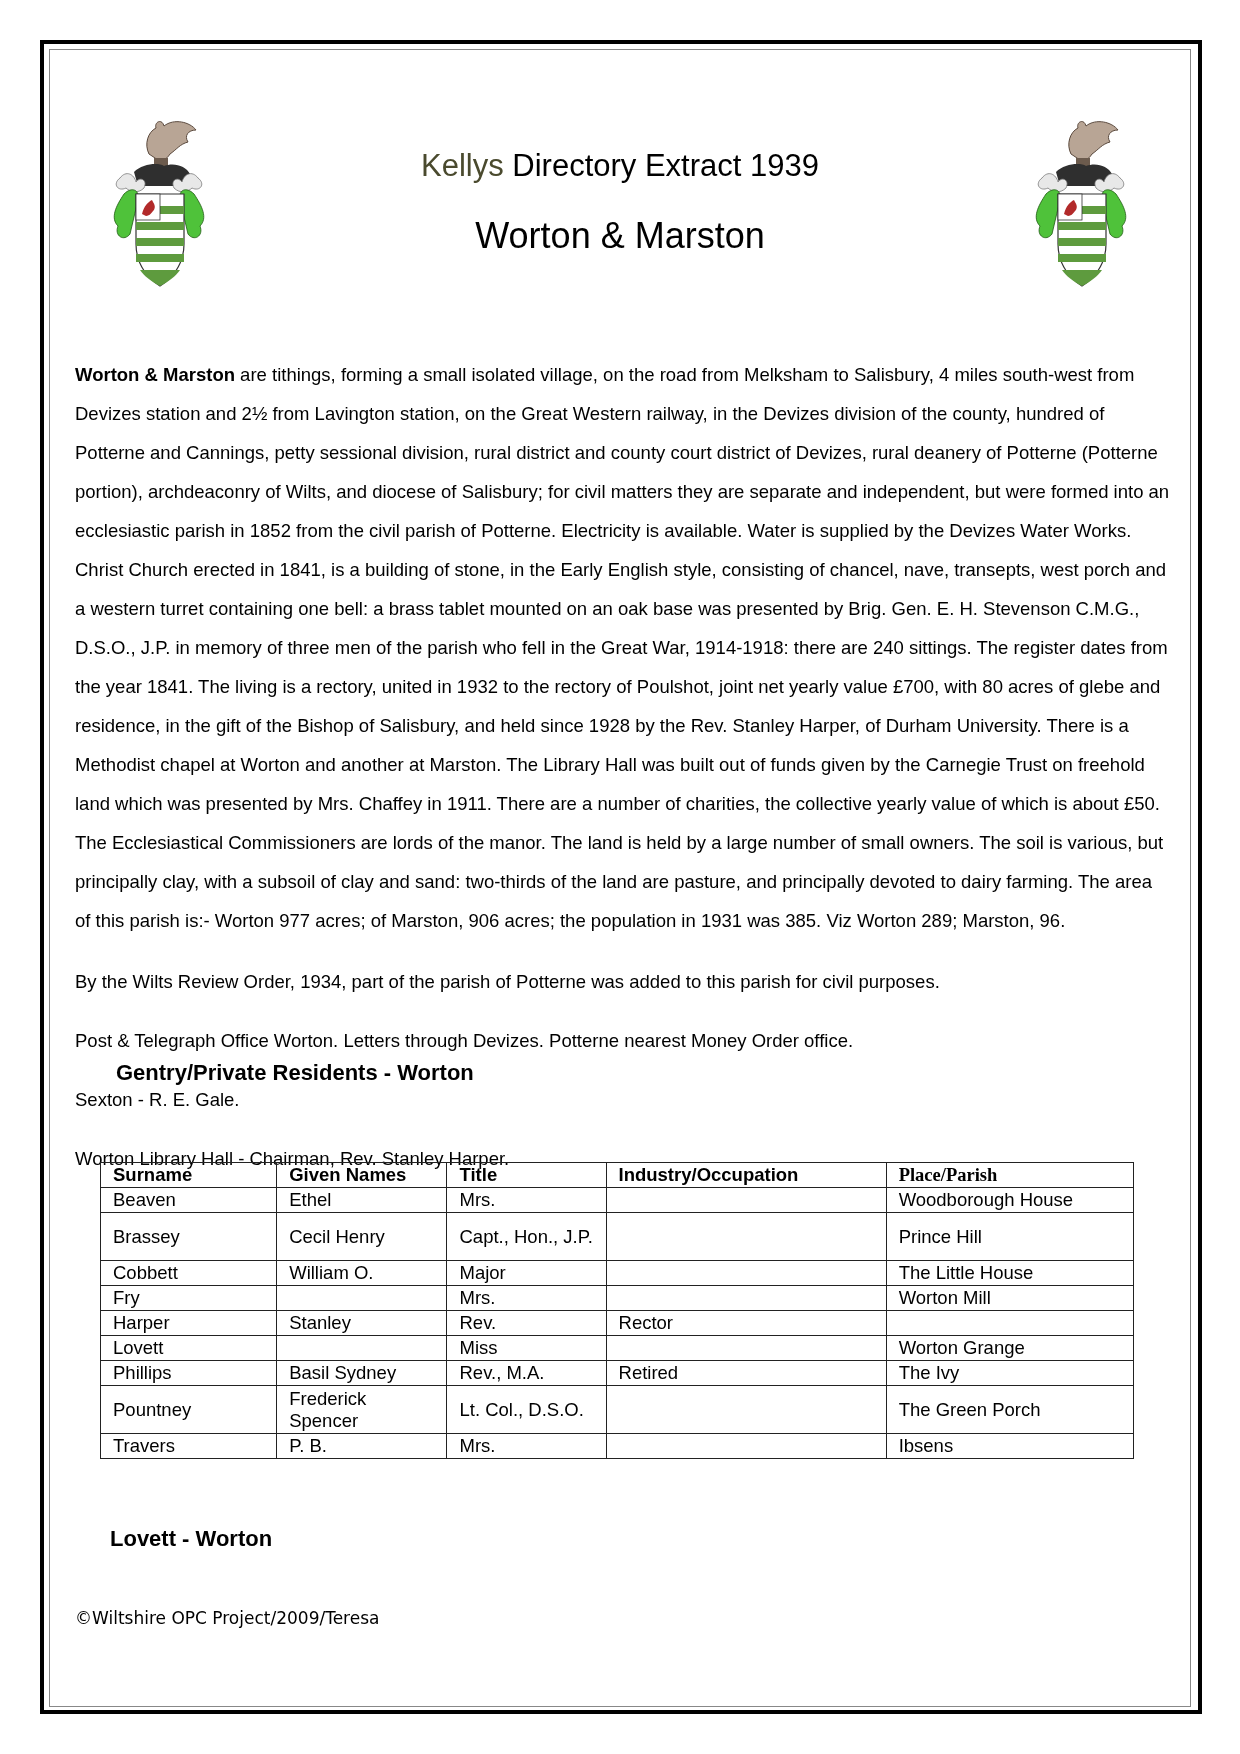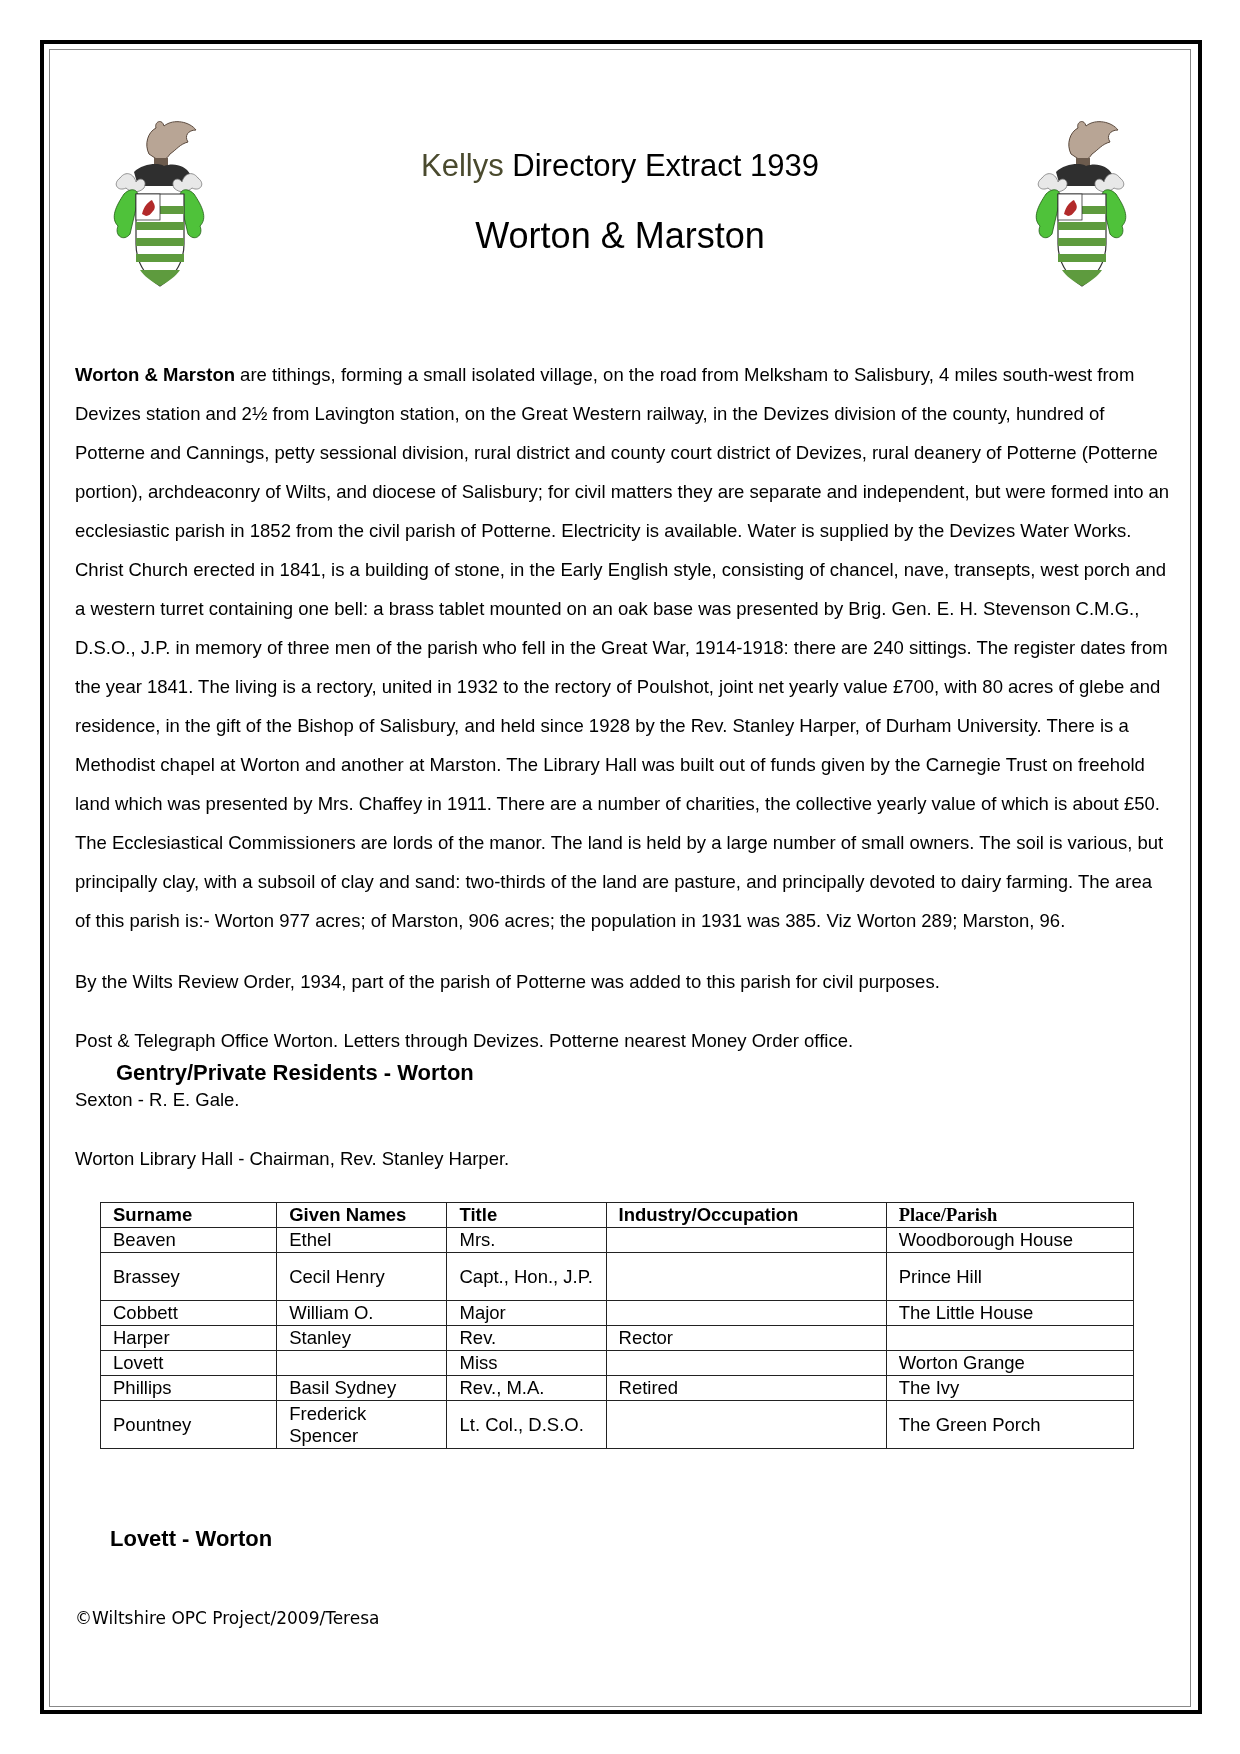--- a/index.html
+++ b/index.html
@@ -17,21 +17,21 @@
   .title .kellys { color: #4a4a2e; }
   .subtitle { position: absolute; left: 0; width: 1240px; text-align: center; top: 214px;
               font-size: 36px; line-height: 44px; }
   .body-text { position: absolute; left: 75px; top: 355px; width: 1095px;
                font-size: 18.5px; line-height: 39px; }
   .body-text p { margin: 0 0 20px 0; }
   .body-text p.lead { margin-bottom: 22px; }
   .body-text b { font-weight: bold; }
   .section-head { position: absolute; font-weight: bold; font-size: 22px; }
   table.res { position: absolute; left: 100px; top: 1162px; width: 1034px;
-              border-collapse: collapse; font-size: 18.5px; line-height: 22px; margin-top: 40px; }
+              border-collapse: collapse; font-size: 18.5px; line-height: 22px; }
   table.res th, table.res td { border: 1.5px solid #222; padding: 0 12px; text-align: left;
                                vertical-align: middle; }
   table.res th { font-weight: bold; height: 24px; }
   table.res td { height: 24px; }
   .col1 { width: 153px; } .col2 { width: 147px; } .col3 { width: 136px; }
   .col4 { width: 257px; } .col5 { width: 225px; font-family: Liberation Serif, serif; }
   .footer { position: absolute; left: 75px; top: 1608px; font-size: 19px;
             font-family: "DejaVu Sans", sans-serif; font-size: 17px; }
 </style>
 </head>
@@ -119,20 +119,27 @@
       <td>Prince Hill</td>
     </tr>
     <tr>
       <td>Cobbett</td>
       <td>William O.</td>
       <td>Major</td>
       <td></td>
       <td>The Little House</td>
     </tr>
     <tr>
+      <td>Fry</td>
+      <td></td>
+      <td>Mrs.</td>
+      <td></td>
+      <td>Worton Mill</td>
+    </tr>
+    <tr>
       <td>Harper</td>
       <td>Stanley</td>
       <td>Rev.</td>
       <td>Rector</td>
       <td></td>
     </tr>
     <tr>
       <td>Lovett</td>
       <td></td>
       <td>Miss</td>
@@ -146,18 +153,25 @@
       <td>Retired</td>
       <td>The Ivy</td>
     </tr>
     <tr style="height:48px">
       <td>Pountney</td>
       <td>Frederick Spencer</td>
       <td>Lt. Col., D.S.O.</td>
       <td></td>
       <td>The Green Porch</td>
     </tr>
+    <tr>
+      <td>Travers</td>
+      <td>P. B.</td>
+      <td>Mrs.</td>
+      <td></td>
+      <td>Ibsens</td>
+    </tr>
   </tbody>
 </table>
 
 <div class="section-head" style="left:110px; top:1526px;">Lovett - Worton</div>
 
 <div class="footer">©Wiltshire OPC Project/2009/Teresa</div>
 
 </body></html>

